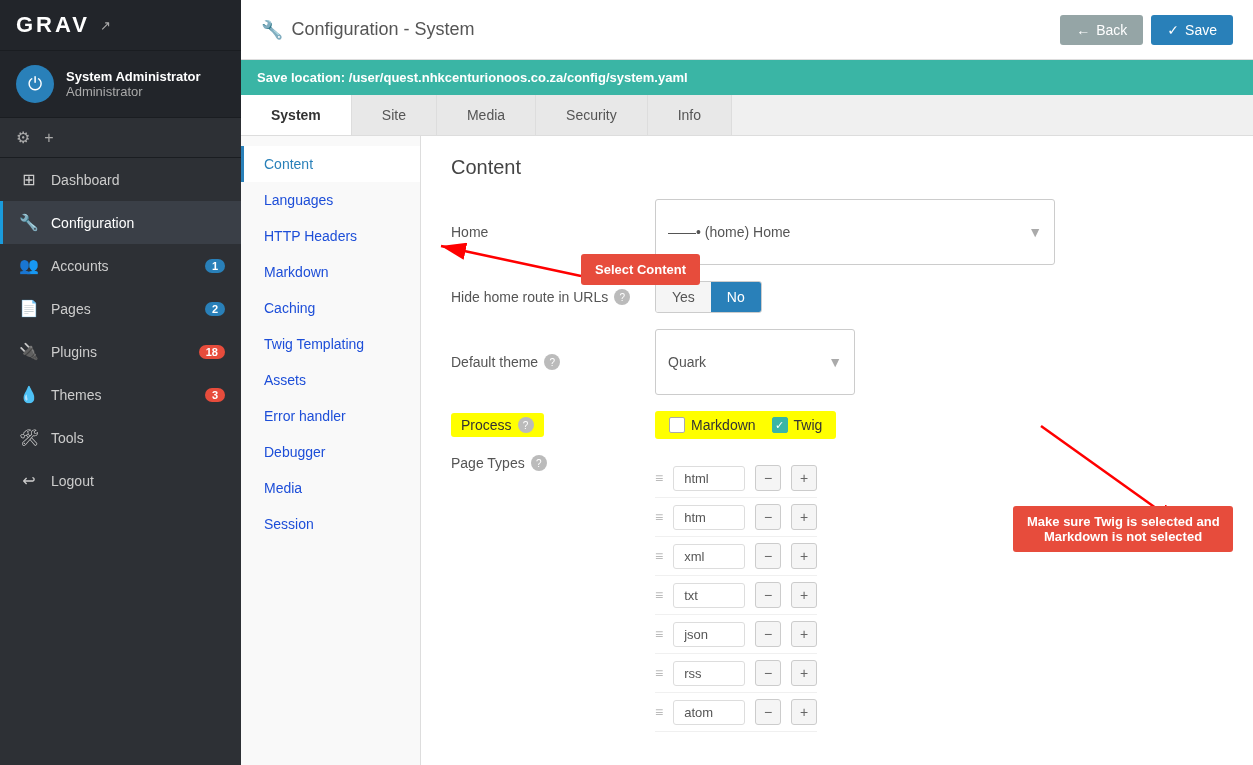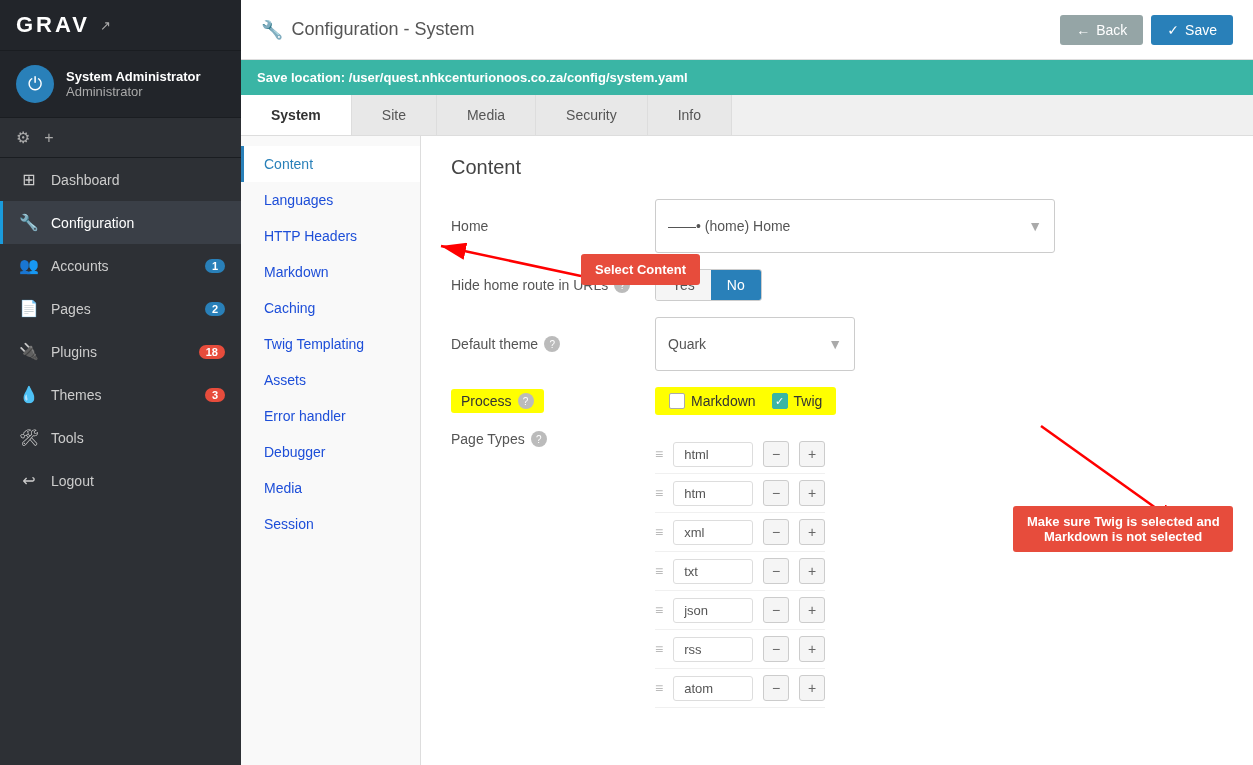--- a/index.html
+++ b/index.html
@@ -265,21 +265,21 @@
       flex: 1;
       display: flex;
       align-items: center;
       gap: 8px;
     }
 
     
     .dropdown {
       border: 1px solid #ccc;
       border-radius: 3px;
-      padding: 18px 12px;
+      padding: 24px 12px;
       display: flex;
       align-items: center;
       justify-content: space-between;
       background: #fff;
       min-width: 400px;
       cursor: pointer;
       font-size: 14px;
       color: #555;
     }
     .dropdown-small {
@@ -368,21 +368,21 @@
     .drag-handle {
       color: #bbb;
       cursor: grab;
       font-size: 14px;
     }
     .type-input {
       border: 1px solid #ddd;
       border-radius: 3px;
       padding: 4px 10px;
       font-size: 13px;
-      width: 80px;
+      width: 72px;
       color: #555;
       background: #fff;
     }
     .row-btn {
       width: 26px;
       height: 26px;
       border: 1px solid #ccc;
       border-radius: 3px;
       background: #f5f5f5;
       cursor: pointer;

